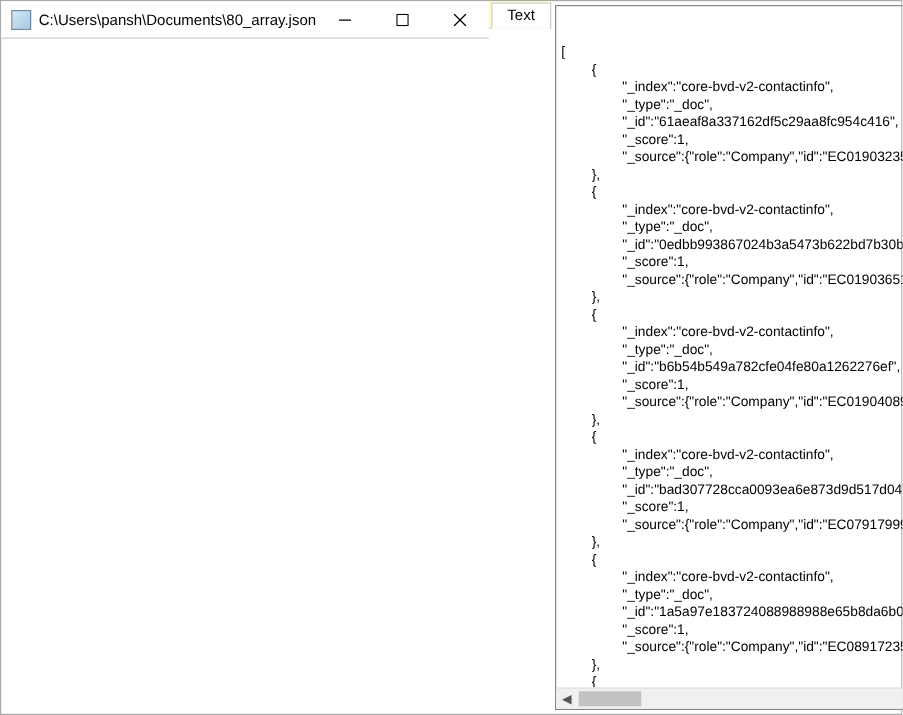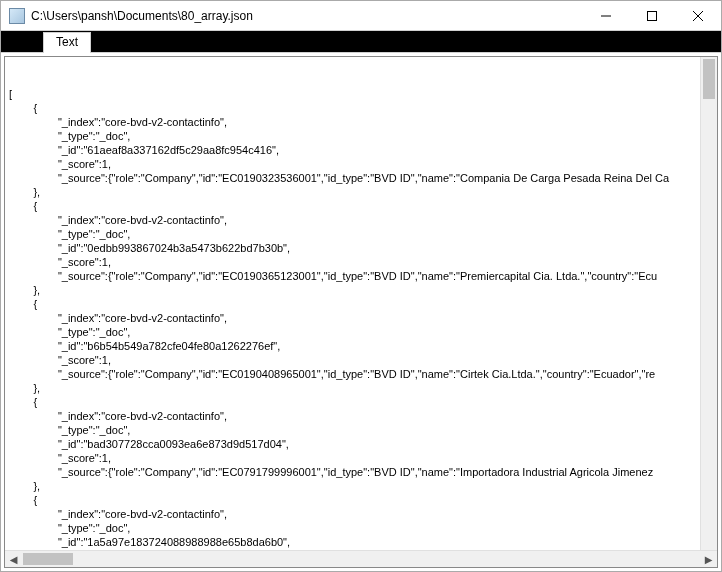--- a/index.html
+++ b/index.html
@@ -9,21 +9,21 @@
     width: 722px;
     height: 572px;
     overflow: hidden;
   }
   .window {
     width: 722px;
     height: 572px;
     border: 1px solid #aaa;
     background: #fff;
     display: flex;
-    flex-direction: column;
+    flex-direction: row;
   }
   .titlebar {
     height: 30px;
     background: #fff;
     display: flex;
     align-items: center;
     border-bottom: 1px solid #d0d0d0;
   }
   .titlebar-icon {
     width: 16px;
@@ -46,25 +46,24 @@
     height: 100%;
     display: flex;
     align-items: center;
     justify-content: center;
     font-size: 12px;
     color: #222;
   }
   .winbtn svg { width: 10px; height: 10px; }
   .tabstrip {
     height: 22px;
-    background: #000000;
+    background: #fef9c3;
     border-bottom: 1px solid #d0d0d0;
     display: flex;
     align-items: center;
-    padding-left: 40px;
   }
   .tab {
     height: 21px;
     padding: 2px 12px 0 12px;
     font-size: 12px;
     background: #fff;
     border: 1px solid #d0d0d0;
     border-bottom: none;
     margin-left: 2px;
     position: relative;

